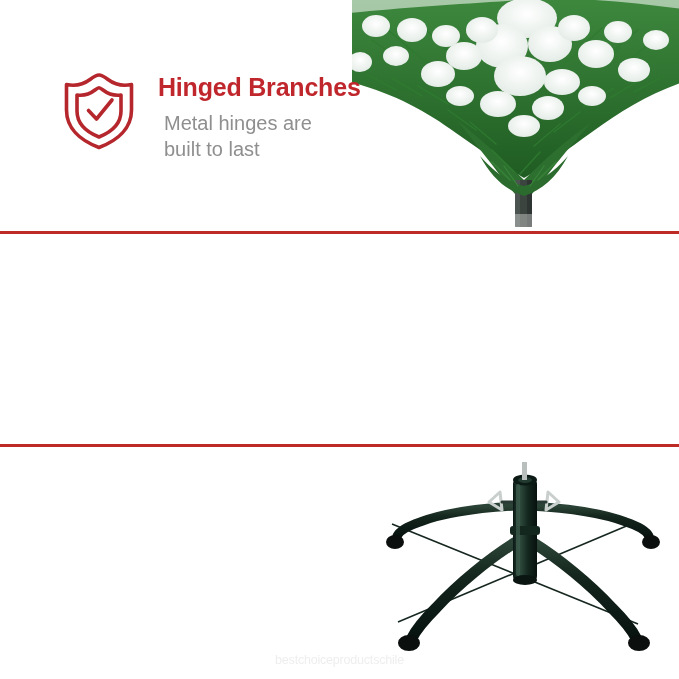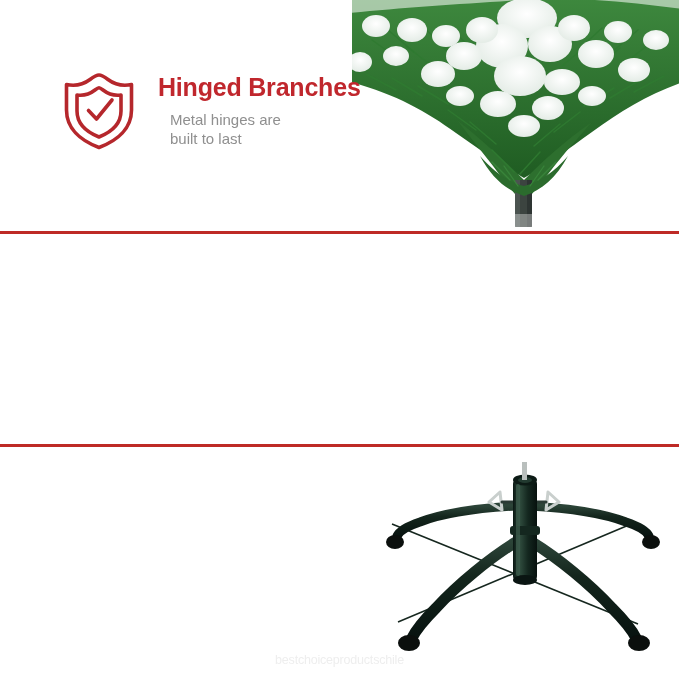--- a/index.html
+++ b/index.html
@@ -35,22 +35,22 @@
   .feature .title{
     margin:0;
     font-size:25px;
     font-weight:bold;
     letter-spacing:-0.2px;
     line-height:1.18;
     color:#c0272d;
     white-space:nowrap;
   }
   .feature .desc{
-    margin:7px 0 0 12px;
-    font-size:15px;
+    margin:7px 0 0 6px;
+    font-size:20px;
     font-weight:400;
     line-height:1.32;
     color:#8f8f8f;
     white-space:pre-line;
   }
 
   #feature-hinged{left:158px;top:73px;text-align:left;}
 
   
   .icon{position:absolute;display:block;}

